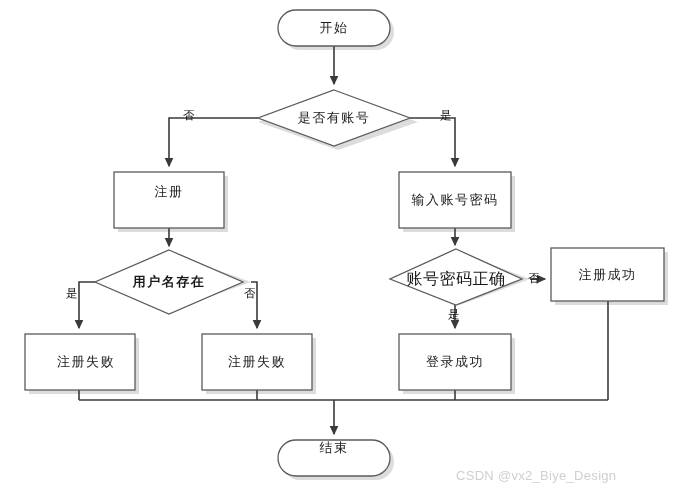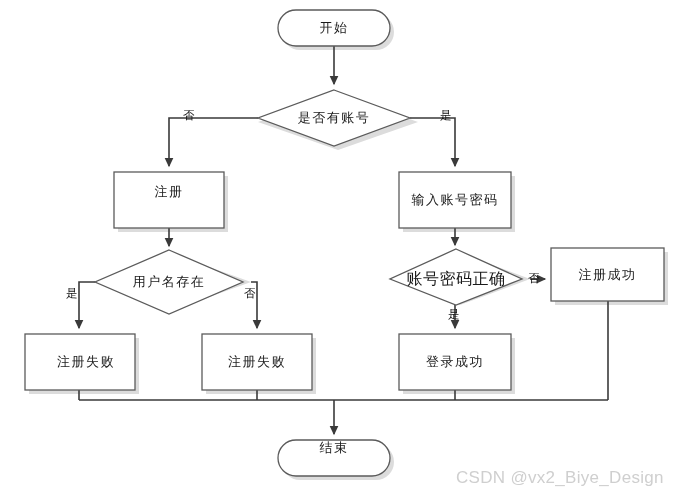--- a/index.html
+++ b/index.html
@@ -39,21 +39,21 @@
     position: absolute;
     color: #111111;
     font-size: 11.5px;
     white-space: nowrap;
     pointer-events: none;
   }
   .watermark {
     position: absolute;
     color: #cfcfcf;
     font-family: "Liberation Sans", "DejaVu Sans", sans-serif;
-    font-size: 17px;
+    font-size: 13px;
     letter-spacing: 0.3px;
     white-space: nowrap;
   }
 </style>
 </head>
 <body>
 
 <div id="canvas">
 
   <svg id="flow-svg" viewBox="0 0 689 501">
@@ -121,21 +121,21 @@
   </svg>
 
   <div class="node-label" style="left:278px; top:10px; width:112px; height:36px;border-radius:16px;">开始</div>
 
   <div class="node-label" style="left:258px; top:94px; width:152px; height:48px;">是否有账号</div>
 
   <div class="node-label" style="left:114px; top:172px; width:110px; height:40px;">注册</div>
 
   <div class="node-label" style="left:399px; top:172px; width:112px; height:56px;">输入账号密码</div>
 
-  <div class="node-label" style="left:95px; top:258px; width:148px; height:48px;">用户名存在</div>
+  <div class="node-label" style="left:95px; top:258px; width:148px; height:48px;font-weight:bold;">用户名存在</div>
 
   <div class="node-label" style="left:390px; top:255px; width:132px; height:48px; font-size:16px; letter-spacing:0.5px;">账号密码正确</div>
 
   <div class="node-label" style="left:551px; top:248px; width:113px; height:53px;">注册成功</div>
 
   <div class="node-label" style="left:25px; top:334px; width:122px; height:56px;">注册失败</div>
 
   <div class="node-label" style="left:202px; top:334px; width:110px; height:56px;">注册失败</div>
 
   <div class="node-label" style="left:399px; top:334px; width:112px; height:56px;">登录成功</div>

